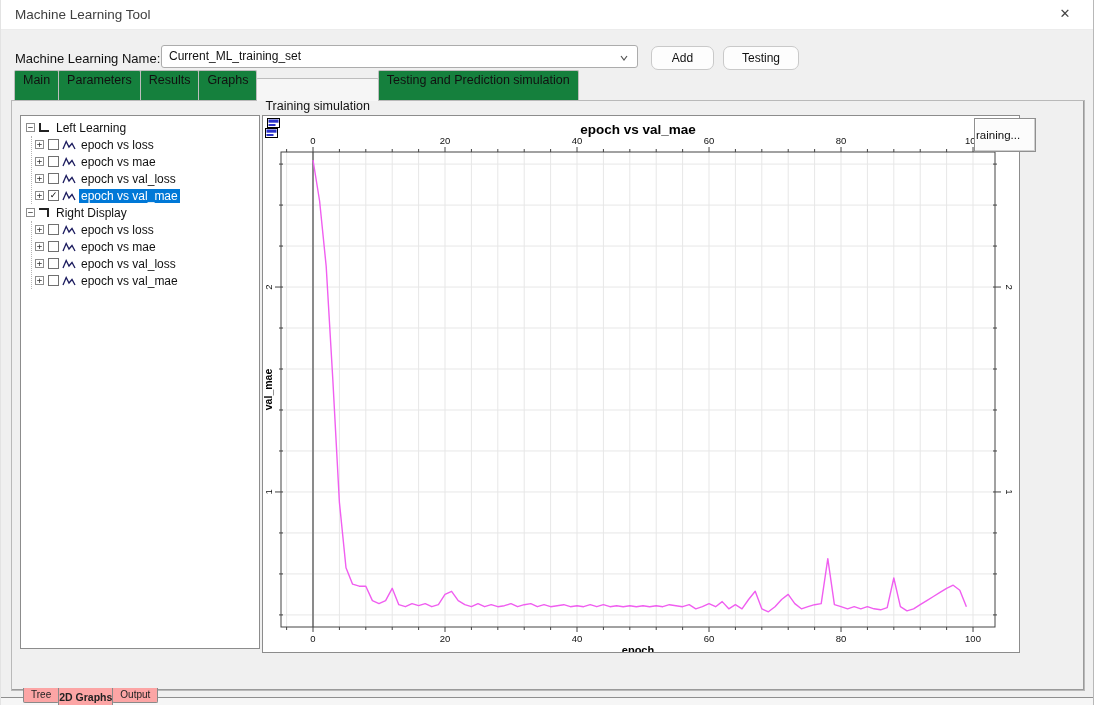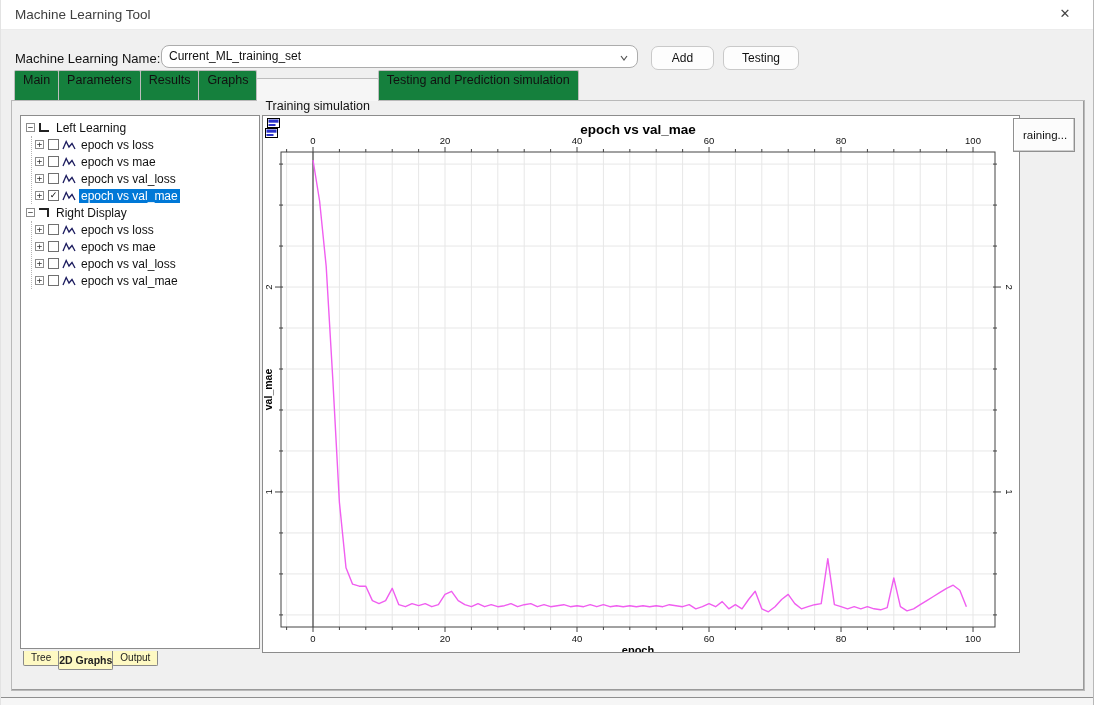--- a/index.html
+++ b/index.html
@@ -8,21 +8,21 @@
             border-right:1px solid #b8b8b8; border-left:1px solid #e3e3e3; overflow:hidden; }
   
   .titlebar { position:absolute; left:0; top:0; width:100%; height:30px; background:#ffffff;
               border-bottom:1px solid #ececec; }
   .title-text { position:absolute; left:14px; top:7px; font-size:13.5px; color:#404040; }
   .close-btn { position:absolute; right:18px; top:6px; width:20px; height:18px; text-align:center;
                font-size:13px; color:#444; cursor:pointer; }
   
   .ml-name-label { position:absolute; left:14px; top:51px; font-size:13px; color:#111; }
   .combo { position:absolute; left:160px; top:45px; width:477px; height:23px; background:#fff;
-           border:1px solid #acacac; border-radius:8px; font-size:12px; color:#111;
+           border:1px solid #acacac; border-radius:3px; font-size:12px; color:#111;
            line-height:21px; padding-left:7px; }
   .combo .chev { position:absolute; right:9px; top:8px; width:8px; height:8px; }
   .btn { position:absolute; height:24px; background:#fdfdfd; border:1px solid #c9c9c9;
          border-radius:7px; font-size:12px; color:#111; text-align:center; line-height:22px; }
   .btn-add { left:650px; top:46px; width:63px; }
   .btn-del { left:722px; top:46px; width:76px; }
   
   .tabstrip { position:absolute; left:14px; top:78px; height:23px; display:flex; align-items:flex-end; z-index:3; }
   .tab { background:#15803d; border:1px solid #bdbdbd; border-bottom:1px solid #b9b9b9;
          height:31px; padding:2px 8px 0; font-size:12.5px; color:#111; margin-left:-1px;
@@ -46,28 +46,28 @@
   .curve-icon { width:14px; height:12px; margin-right:3px; flex:none; }
   .tlabel { padding:0 2px; }
   .tlabel.selected { background:#0078d7; color:#fff; }
   .tchildren { margin-left:8px; border-left:1px dotted #b5b5b5; }
   
   .chart-panel { position:absolute; left:250px; top:14px; width:758px; height:538px; background:#fff;
                  border:1px solid #8c8c8c; }
   .chart-icon { position:absolute; left:2px; top:2px; z-index:2; cursor:pointer; }
   #chart-svg { position:absolute; left:0; top:0; }
   
-  .train-btn { position:absolute; left:1001px; top:17px; width:62px; height:34px; background:#fcfcfc;
+  .train-btn { position:absolute; left:962px; top:17px; width:62px; height:34px; background:#fcfcfc;
                border:1px solid #909090; box-shadow:inset -1px -1px 0 #cfcfcf, inset 1px 1px 0 #ffffff;
-               font-size:11.5px; color:#111; line-height:32px; text-align:left; padding-left:9px;
+               font-size:11.5px; color:#111; line-height:32px; text-align:left; padding-left:1px;
                overflow:hidden; white-space:nowrap; }
   
   .btabs { position:absolute; left:12px; top:550px; display:flex; align-items:flex-start; }
-  .btab { background:#fef9c3; border:1px solid #8a8a8a; border-top:none; font-size:10px; color:#222;
-          padding:1px 7px 2px; height:15px; margin-left:-1px; border-radius:0 0 2px 2px; white-space:nowrap; }
+  .btab { background:#fca5a5; border:1px solid #8a8a8a; border-top:none; font-size:10px; color:#222;
+          padding:1px 7px 2px; height:15px; margin-left:-1px; border-radius:0 0 2px 2px; white-space:nowrap;margin-top:37px; }
   .btab.sel { font-weight:bold; font-size:10.5px; height:19px; padding:3px 0; position:relative; z-index:2; }
   
   .window-bottom { position:absolute; left:0; top:697px; width:100%; height:1px; background:#8f8f8f; }
   .window-below  { position:absolute; left:0; top:698px; width:100%; height:7px; background:#f6f6f6; }
 </style>
 </head>
 <body>
 
 <div class="window">
 

